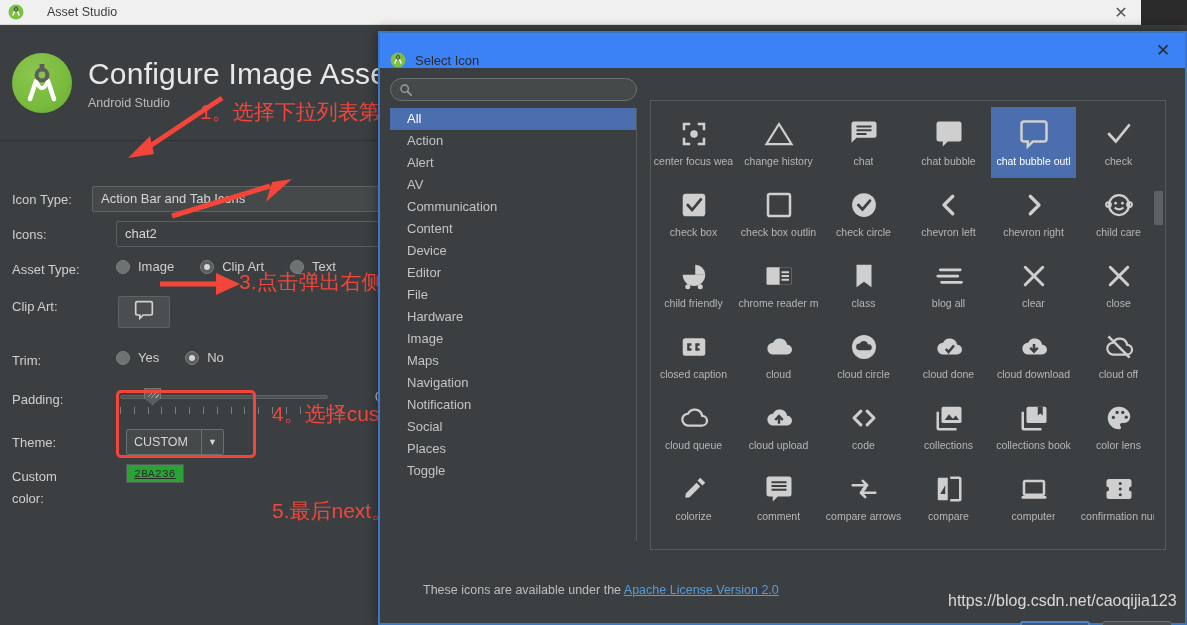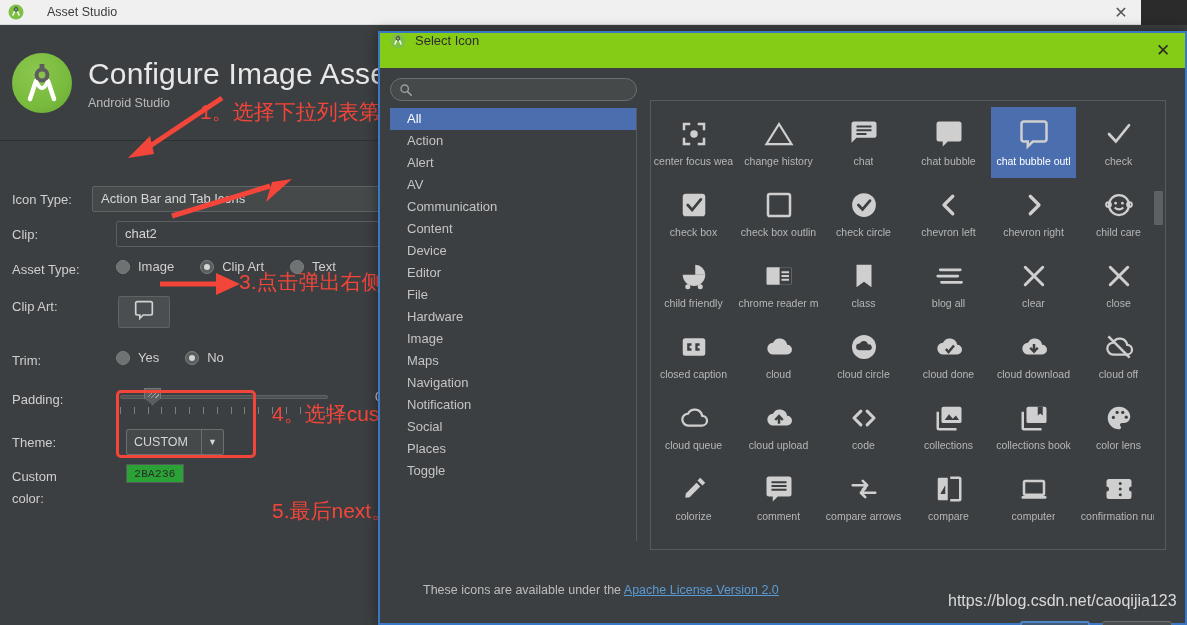--- a/index.html
+++ b/index.html
@@ -124,21 +124,21 @@
   .combo .carrow {
     width: 22px; height: 24px; border-left: 1px solid #6a6f70;
     display: flex; align-items: center; justify-content: center;
     color: #d6d6d6; font-size: 9px;
   }
   .colorchip {
     position: absolute; width: 58px; height: 19px;
     border: 1px solid #555a5b;
     display: flex; align-items: center; justify-content: center;
     font-family: "Liberation Mono", monospace; font-size: 11px;
-    color: #2a2a2a; letter-spacing: .3px;
+    color: #2a2a2a; letter-spacing: .3px; text-decoration: underline;
   }
 
   
   .redbox {
     position: absolute; left: 116px; top: 390px; width: 140px; height: 68px;
     border: 3px solid #f4453a; border-radius: 5px;
   }
 
   
   .anno {
@@ -149,21 +149,21 @@
   .arrow { position: absolute; pointer-events: none; }
 
   
   .dlg {
     position: absolute; left: 378px; top: 31px; width: 809px; height: 594px;
     background: #3c3f41; border: 2px solid #3a77c4;
     box-shadow: 0 0 12px rgba(0,0,0,.45);
   }
   .dlg-title {
     position: absolute; left: 0; top: 0; width: 805px; height: 35px;
-    background: #84cc16; display: flex; align-items: flex-start;
+    background: #3b82f6; display: flex; align-items: flex-end;
   }
   .dlg-title .d-icon { margin-left: 10px; width: 16px; height: 16px; }
   .dlg-title .d-text { margin-left: 9px; font-size: 13px; color: #2c2c2c; }
   .dlg-title .d-close {
     position: absolute; right: 12px; top: 7px; width: 20px; height: 20px;
     display: flex; align-items: center; justify-content: center;
     font-size: 17px; color: #2c2c2c; line-height: 1;
   }
   .dlg-content { position: absolute; left: 0; top: 35px; width: 805px; height: 555px; }
 
@@ -278,21 +278,21 @@
     </div>
 
     <div class="form">
 
       <div class="row" style="top:48px;">
         <div class="lbl">Icon Type:</div>
         <div class="field-box" style="left:92px; top:-3px; width:380px;">Action Bar and Tab Icons</div>
       </div>
 
       <div class="row" style="top:83px;">
-        <div class="lbl">Clip:</div>
+        <div class="lbl">Icons:</div>
         <div class="field-box" style="left:116px; top:-3px; width:340px; background:#3c3f41; border-color:#5a5f60;">chat2</div>
       </div>
 
       <div class="row" style="top:118px;">
         <div class="lbl">Asset Type:</div>
         <div class="radio-group" style="left:116px; top:0;">
           <span class="radio">
             <span class="dot"></span>
             <span class="rl">Image</span>
           </span>

